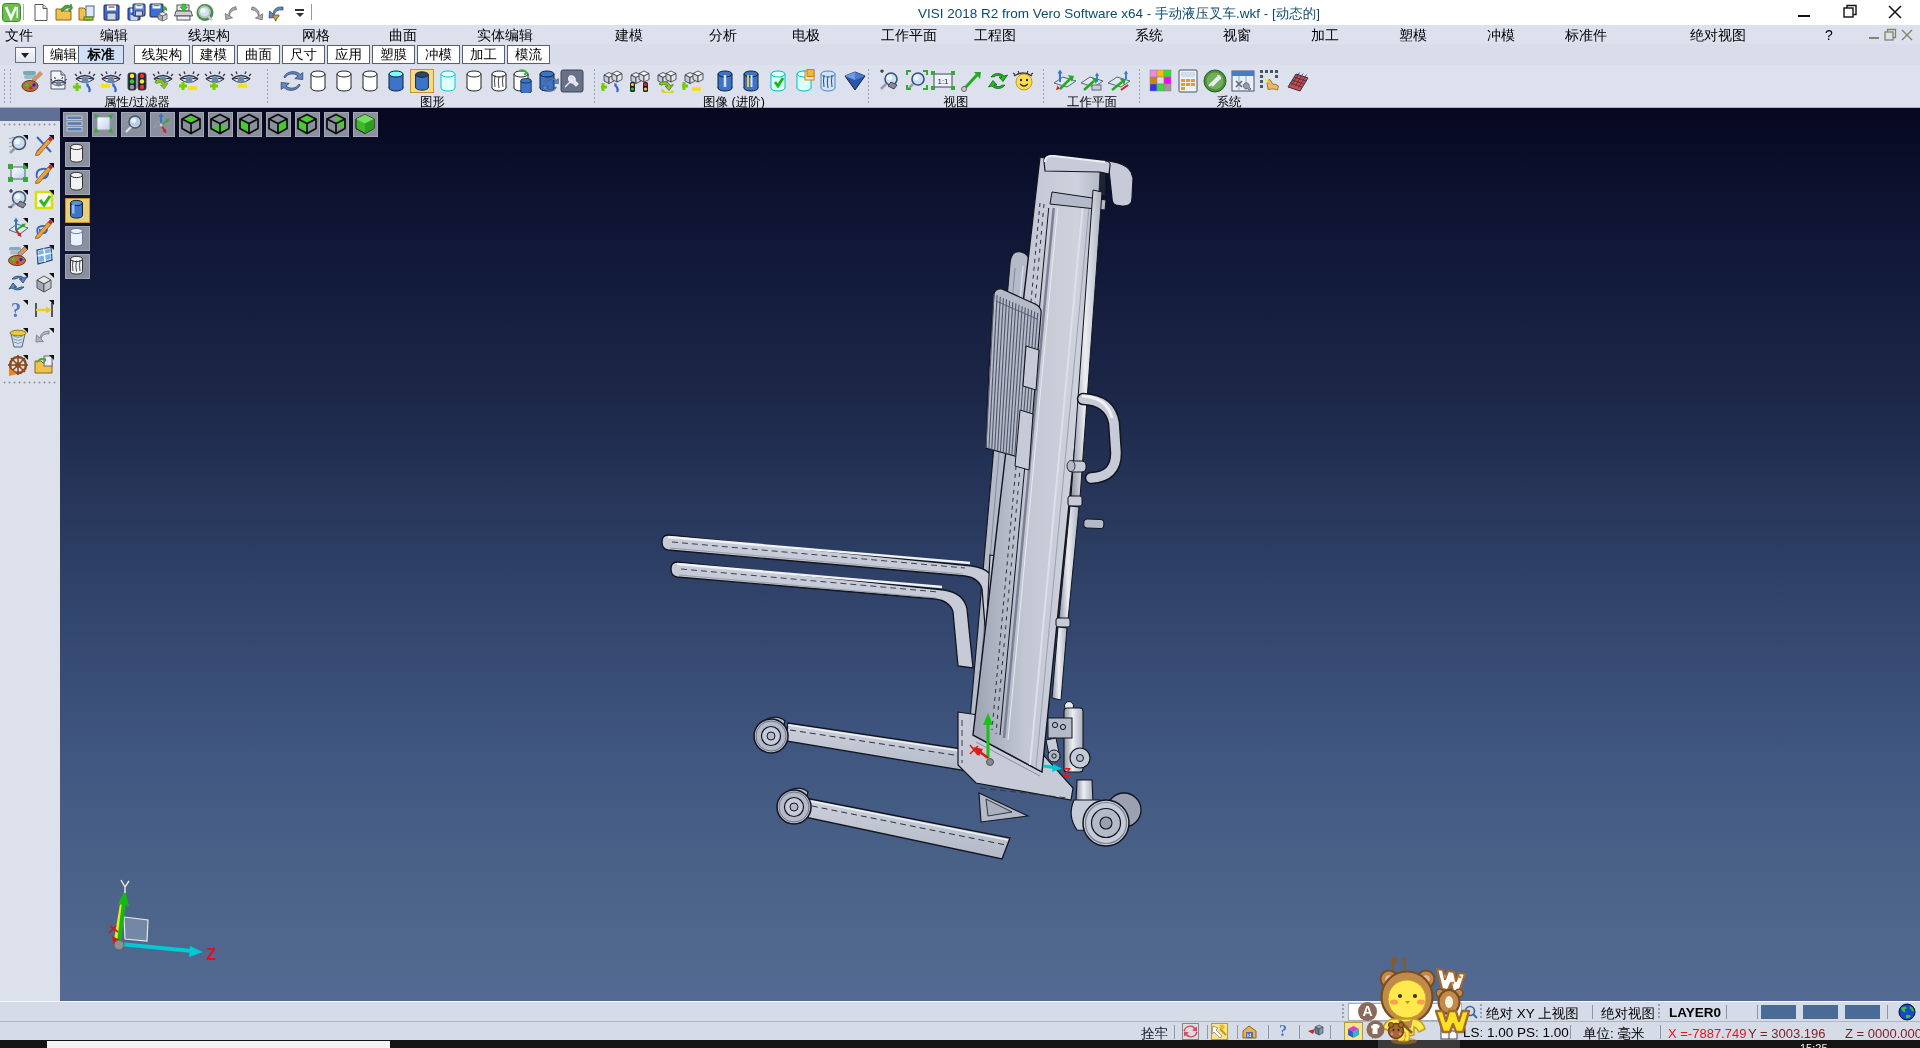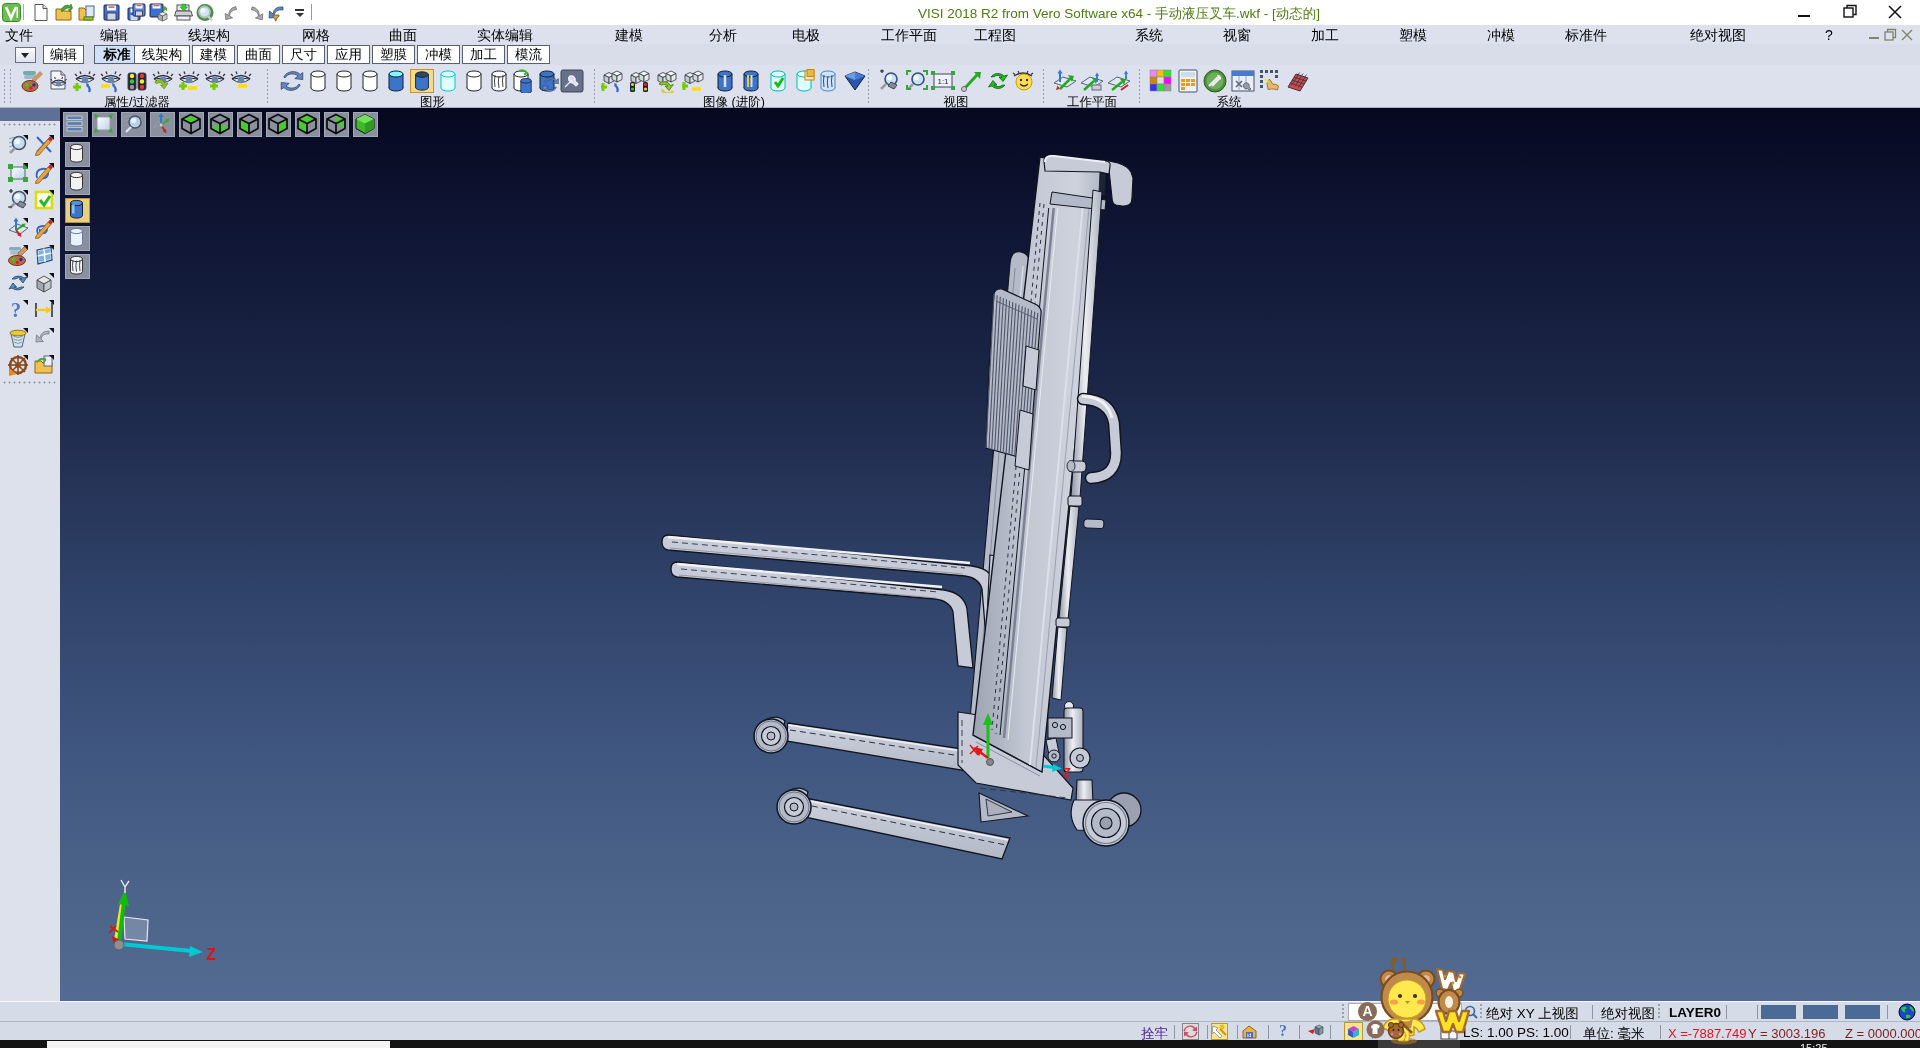--- a/index.html
+++ b/index.html
@@ -1,17 +1,17 @@
 <!DOCTYPE html>
 <html><head><meta charset="utf-8"><style>
 *{margin:0;padding:0;box-sizing:border-box}
 html,body{width:1920px;height:1048px;overflow:hidden;font-family:"Liberation Sans",sans-serif}
 #app{position:relative;width:1920px;height:1048px;background:#dce1ed}
 #titlebar{position:absolute;left:0;top:0;width:1920px;height:25px;background:#fff}
-#title-text{position:absolute;left:918px;top:5px;font-size:13.5px;color:#4d7c0f}
+#title-text{position:absolute;left:918px;top:5px;font-size:13.5px;color:#0c4a6e}
 #menubar{position:absolute;left:0;top:25px;width:1920px;height:19px;background:#dce1ed}
 .mi{position:absolute;top:2px;font-size:14px;color:#000;white-space:nowrap}
 #tabrow{position:absolute;left:0;top:44px;width:1920px;height:21px;background:#d8dde9}
 #tabdrop{position:absolute;left:15px;top:3px;width:21px;height:16px;background:linear-gradient(#fdfdfe,#dfe3ec);border:1px solid #6a7183}
 #tabdrop:after{content:"";position:absolute;left:5px;top:5px;border-left:4px solid transparent;border-right:4px solid transparent;border-top:5px solid #222}
 .tab{position:absolute;top:1px;height:19px;background:#fff;border:1px solid #5a6070;font-size:13.5px;text-align:center;line-height:17px;color:#000}
 .tab.sel{background:#cfe0f8;font-weight:bold}
 #ribbon{position:absolute;left:0;top:65px;width:1920px;height:43px;background:#dce1ed;border-bottom:1px solid #aab0bf}
 .rlabel{position:absolute;top:29px;font-size:12.5px;color:#000;text-align:center;white-space:nowrap}
 .rsep{position:absolute;top:3px;height:37px;width:3px;background-image:radial-gradient(circle,#9aa0ae 0.9px,transparent 1.1px);background-size:3px 4px;background-repeat:repeat-y}
@@ -135,21 +135,21 @@
         <rect x="1" y="4" width="8" height="8" fill="none" stroke="#83836b" stroke-width="1.3"></rect>
         <path d="M3.5 4 v-2.5 h8 v8 h-2.5" fill="none" stroke="#83836b" stroke-width="1.3"></path>
       </svg>
 <svg style="position:absolute;left:1900px;top:3px;" width="14" height="14" viewBox="0 0 14 14">
         <path d="M2 2 L12 12 M12 2 L2 12" stroke="#83836b" stroke-width="1.4"></path>
       </svg>
 </div>
 <div id="tabrow">
       <div id="tabdrop"></div>
 <div class="tab" style="left:43px;width:41px">编辑</div>
-<div class="tab sel" style="left:94px;width:46px">标准</div>
+<div class="tab sel" style="left:78px;width:46px">标准</div>
 <div class="tab" style="left:134px;width:56px">线架构</div>
 <div class="tab" style="left:192px;width:43px">建模</div>
 <div class="tab" style="left:237px;width:43px">曲面</div>
 <div class="tab" style="left:282px;width:43px">尺寸</div>
 <div class="tab" style="left:327px;width:43px">应用</div>
 <div class="tab" style="left:372px;width:43px">塑膜</div>
 <div class="tab" style="left:417px;width:43px">冲模</div>
 <div class="tab" style="left:462px;width:43px">加工</div>
 <div class="tab" style="left:507px;width:43px">模流</div>
 </div>
@@ -941,21 +941,21 @@
       <div style="position:absolute;left:1761px;top:3px;width:35px;height:14px;background:#4b6b97"></div>
       <div style="position:absolute;left:1803px;top:3px;width:35px;height:14px;background:#4b6b97"></div>
       <div style="position:absolute;left:1845px;top:3px;width:35px;height:14px;background:#4b6b97"></div>
       <div class="ssep" style="left:1887px"></div>
       <svg style="position:absolute;left:1898px;top:1px;" width="18" height="18" viewBox="0 0 18 18">
         <circle cx="9" cy="9" r="8" fill="#1a46c8" stroke="#050a30"></circle>
         <path d="M3 5 q4 -3 6 0 q-4 2 -1 4 q-4 1 -5 -4z M12 3 q4 2 4 6 q-3 -1 -3 -3 q-2 0 -1 -3z M8 12 q3 -1 5 1 q-2 3 -5 2 z" fill="#2ec82e"></path>
       </svg>
     </div>
 <div id="status2">
-      <div class="stext" style="left:1141px;color:#4c1d95">拴牢</div>
+      <div class="stext" style="left:1141px;color:#0f172a">拴牢</div>
       <div class="ssep" style="left:1174px"></div>
       <svg style="position:absolute;left:1182px;top:1px;" width="17" height="17" viewBox="0 0 17 17">
         <rect x="0.5" y="0.5" width="16" height="16" fill="#ddd" stroke="#888"></rect>
         <path d="M3 8 a5 5 0 0 1 9 -2 l-2 1.5 5 1 0 -5 -1.6 1.2 a7 7 0 0 0 -12 3.3z" fill="#d04a6a"></path>
         <path d="M14 9 a5 5 0 0 1 -9 2 l2 -1.5 -5 -1 0 5 1.6 -1.2 a7 7 0 0 0 12 -3.3z" fill="#d04a6a"></path>
       </svg>
       <div class="ssep" style="left:1207px"></div>
       <svg style="position:absolute;left:1211px;top:1px;" width="17" height="17" viewBox="0 0 17 17">
         <rect x="0.5" y="0.5" width="16" height="16" fill="#f6e490" stroke="#b89a30"></rect>
         <path d="M2 3 l5 2 -2 2 6 6 -2 2 -6 -6 -2 2 z" fill="#fff" stroke="#778" stroke-width="0.7"></path>

